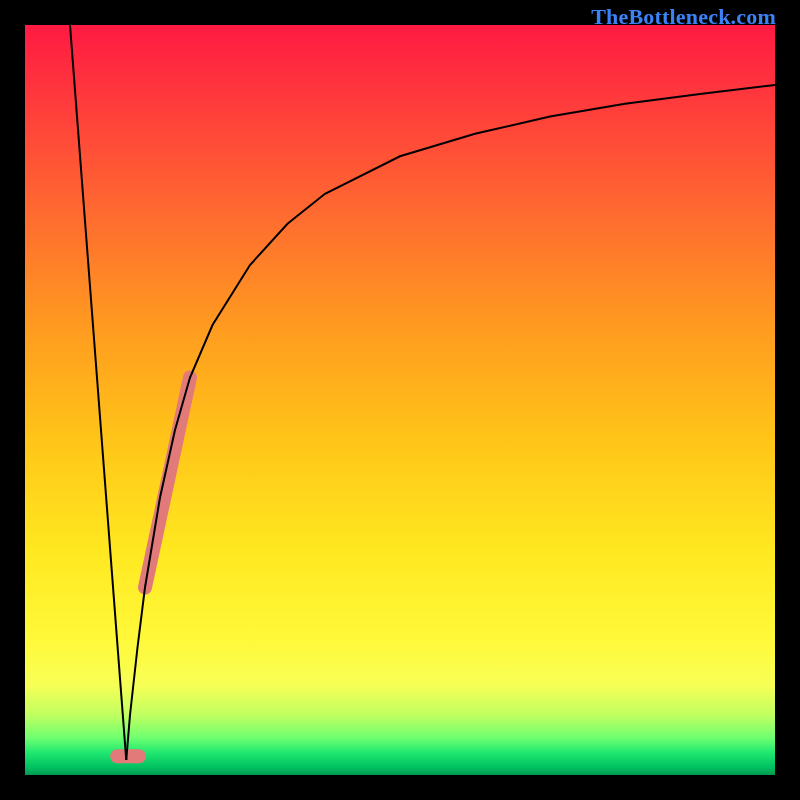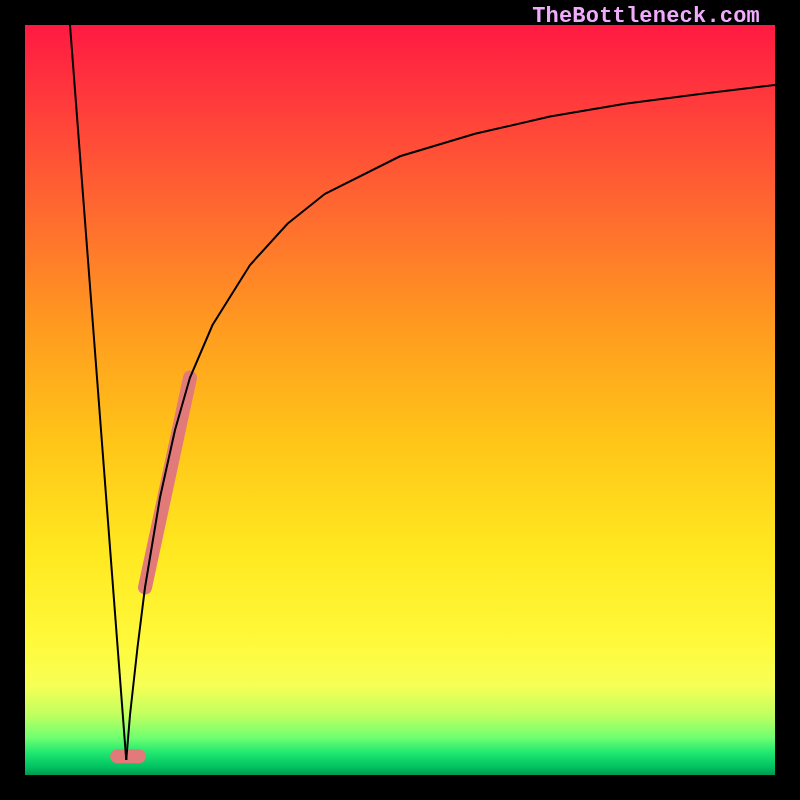--- a/index.html
+++ b/index.html
@@ -35,25 +35,25 @@
       #c0ff60 92%,
       #70ff70 95%,
       #20e870 97%,
       #00c060 99%,
       #009850 100%
     );
   }
   .watermark {
     position: absolute;
     top: 4px;
-    right: 40px;
-    font-family: Liberation Mono, monospace;
+    right: 24px;
+    font-family: Liberation Serif, serif;
     font-size: 22px;
     font-weight: bold;
-    color: #f0abfc;
+    color: #3b82f6;
     letter-spacing: 0.2px;
   }
   svg.curves {
     position: absolute;
     left: 0;
     top: 0;
     width: 100%;
     height: 100%;
   }
 </style>

